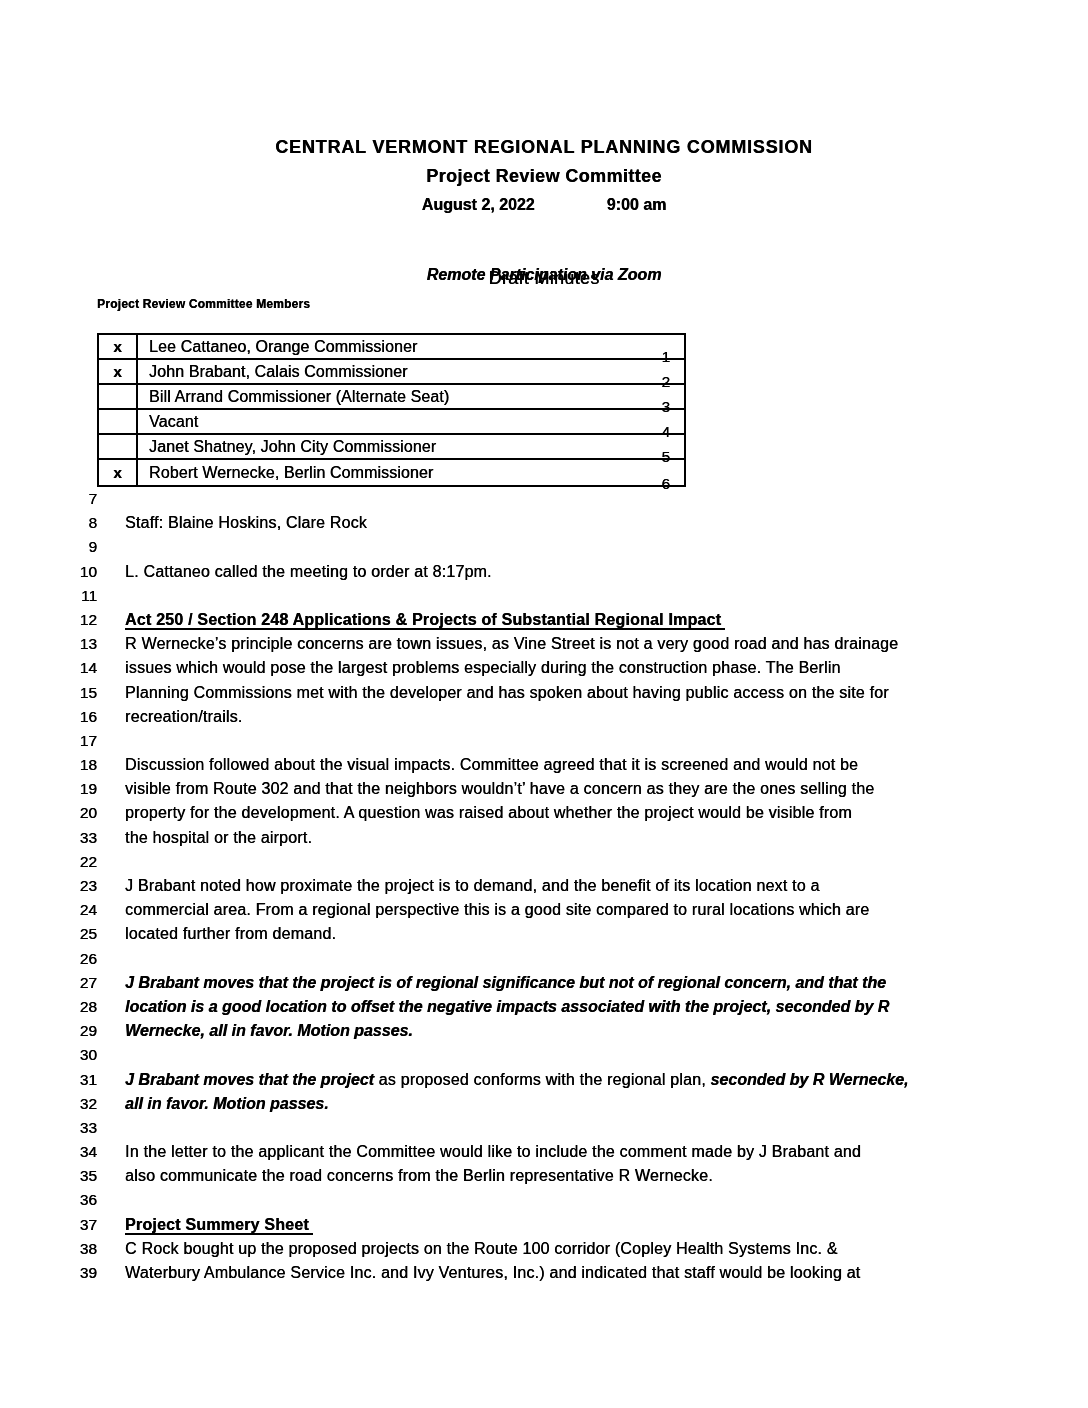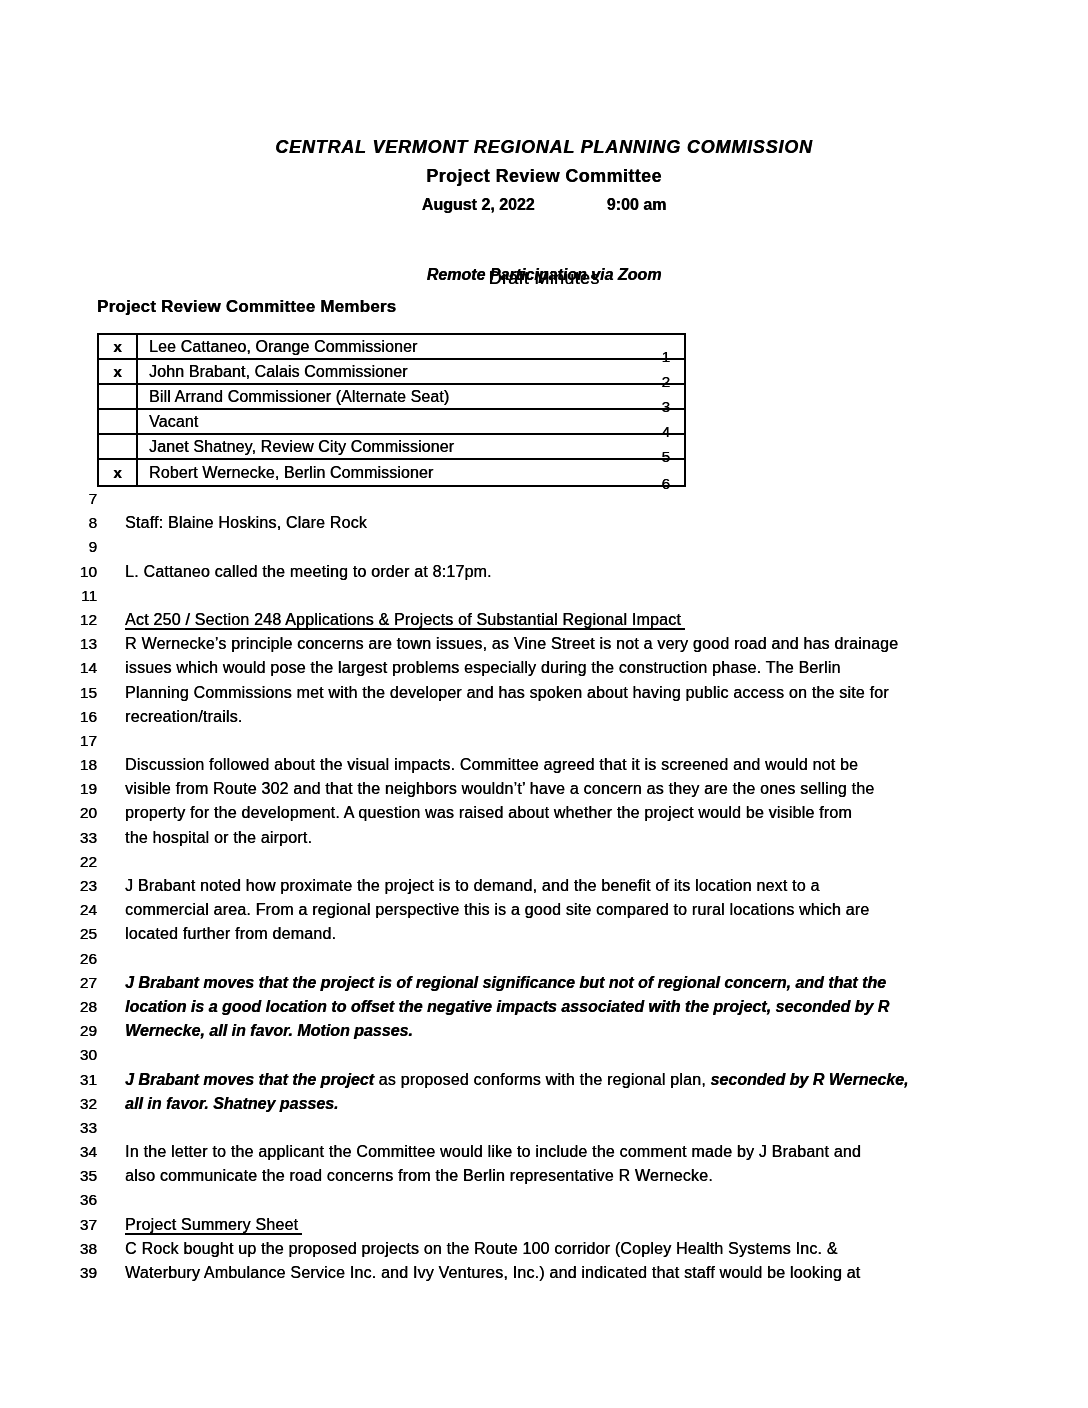--- a/index.html
+++ b/index.html
@@ -9,34 +9,34 @@
     margin:0 auto;
     background:#ffffff;
     color:#000000;
     font-family:"Liberation Sans", sans-serif;
     text-shadow:0.35px 0 currentColor; 
     overflow:hidden;
   }
 
   
   .header { position:absolute; top:132px; left:0; width:100%; text-align:center; }
-  .title    { font-size:18px; font-weight:700; letter-spacing:0.8px; line-height:30px;font-style:italic; }
+  .title    { font-size:18px; font-weight:700; letter-spacing:0.8px; line-height:30px; }
   .subtitle { font-size:18px; font-weight:700; letter-spacing:0.4px; line-height:29px; }
   .dateline { font-size:16px; font-weight:700; line-height:27px; }
   .timegap  { margin-left:72px; }
   .remote   { font-size:16px; font-weight:700; font-style:italic; line-height:26px;margin-top:44px; }
 
   .draft {
     position:absolute; top:268px; left:0; width:100%;
     text-align:center; font-size:18px; font-weight:400; letter-spacing:0.3px;
   }
 
   .members-h {
     position:absolute; left:97px; top:297px;
-    font-size:17px; font-weight:700; letter-spacing:0.2px;
+    font-size:12px; font-weight:700; letter-spacing:0.2px;
   }
 
   
   .mtable {
     position:absolute; left:97px; top:333px; width:589px;
     border:2px solid #000; box-sizing:border-box;
   }
   .mrow {
     display:flex; height:25px; box-sizing:border-box;
     border-bottom:2px solid #000;
@@ -54,21 +54,21 @@
     position:absolute; right:14px; bottom:-6px;
     font-size:15.5px; line-height:1; z-index:2;
   }
 
   
   .body-lines { position:absolute; left:0; top:487px; width:100%; }
   .line  { display:flex; height:24.2px; line-height:24.2px; }
   .lnum  { width:97px; flex:none; text-align:right; font-size:15.5px; }
   .ltext { margin-left:28px; font-size:16px; letter-spacing:0.2px; white-space:pre; }
   .seg-normal  { }
-  .seg-heading { font-weight:400; border-bottom:2px solid #000; padding-right:4px; }
+  .seg-heading { font-weight:700; border-bottom:2px solid #000; padding-right:4px; }
   .seg-motion  { font-weight:700; font-style:italic; letter-spacing:0; }
 </style>
 </head>
 <body>
 
 <div class="page">
 
   <div class="header">
     <div class="title">CENTRAL VERMONT REGIONAL PLANNING COMMISSION</div>
     <div class="subtitle">Project Review Committee</div>
@@ -98,21 +98,21 @@
         <div class="mcell-name">Bill Arrand Commissioner (Alternate Seat)</div>
         <span class="mrownum">3</span>
       </div>
       <div class="mrow">
         <div class="mcell-check"></div>
         <div class="mcell-name">Vacant</div>
         <span class="mrownum">4</span>
       </div>
       <div class="mrow">
         <div class="mcell-check"></div>
-        <div class="mcell-name">Janet Shatney, Review City Commissioner</div>
+        <div class="mcell-name">Janet Shatney, John City Commissioner</div>
         <span class="mrownum">5</span>
       </div>
       <div class="mrow">
         <div class="mcell-check">x</div>
         <div class="mcell-name">Robert Wernecke, Berlin Commissioner</div>
         <span class="mrownum">6</span>
       </div>
     </div>
 
   <div class="body-lines" id="body-lines">
@@ -211,21 +211,21 @@
       <div class="line">
         <span class="lnum">30</span>
         <span class="ltext"></span>
       </div>
       <div class="line">
         <span class="lnum">31</span>
         <span class="ltext"><span class="seg-motion">J Brabant moves that the project</span><span class="seg-normal"> as proposed conforms with the regional plan, </span><span class="seg-motion">seconded by R Wernecke,</span></span>
       </div>
       <div class="line">
         <span class="lnum">32</span>
-        <span class="ltext"><span class="seg-motion">all in favor. Shatney passes.</span></span>
+        <span class="ltext"><span class="seg-motion">all in favor. Motion passes.</span></span>
       </div>
       <div class="line">
         <span class="lnum">33</span>
         <span class="ltext"></span>
       </div>
       <div class="line">
         <span class="lnum">34</span>
         <span class="ltext"><span class="seg-normal">In the letter to the applicant the Committee would like to include the comment made by J Brabant and</span></span>
       </div>
       <div class="line">

